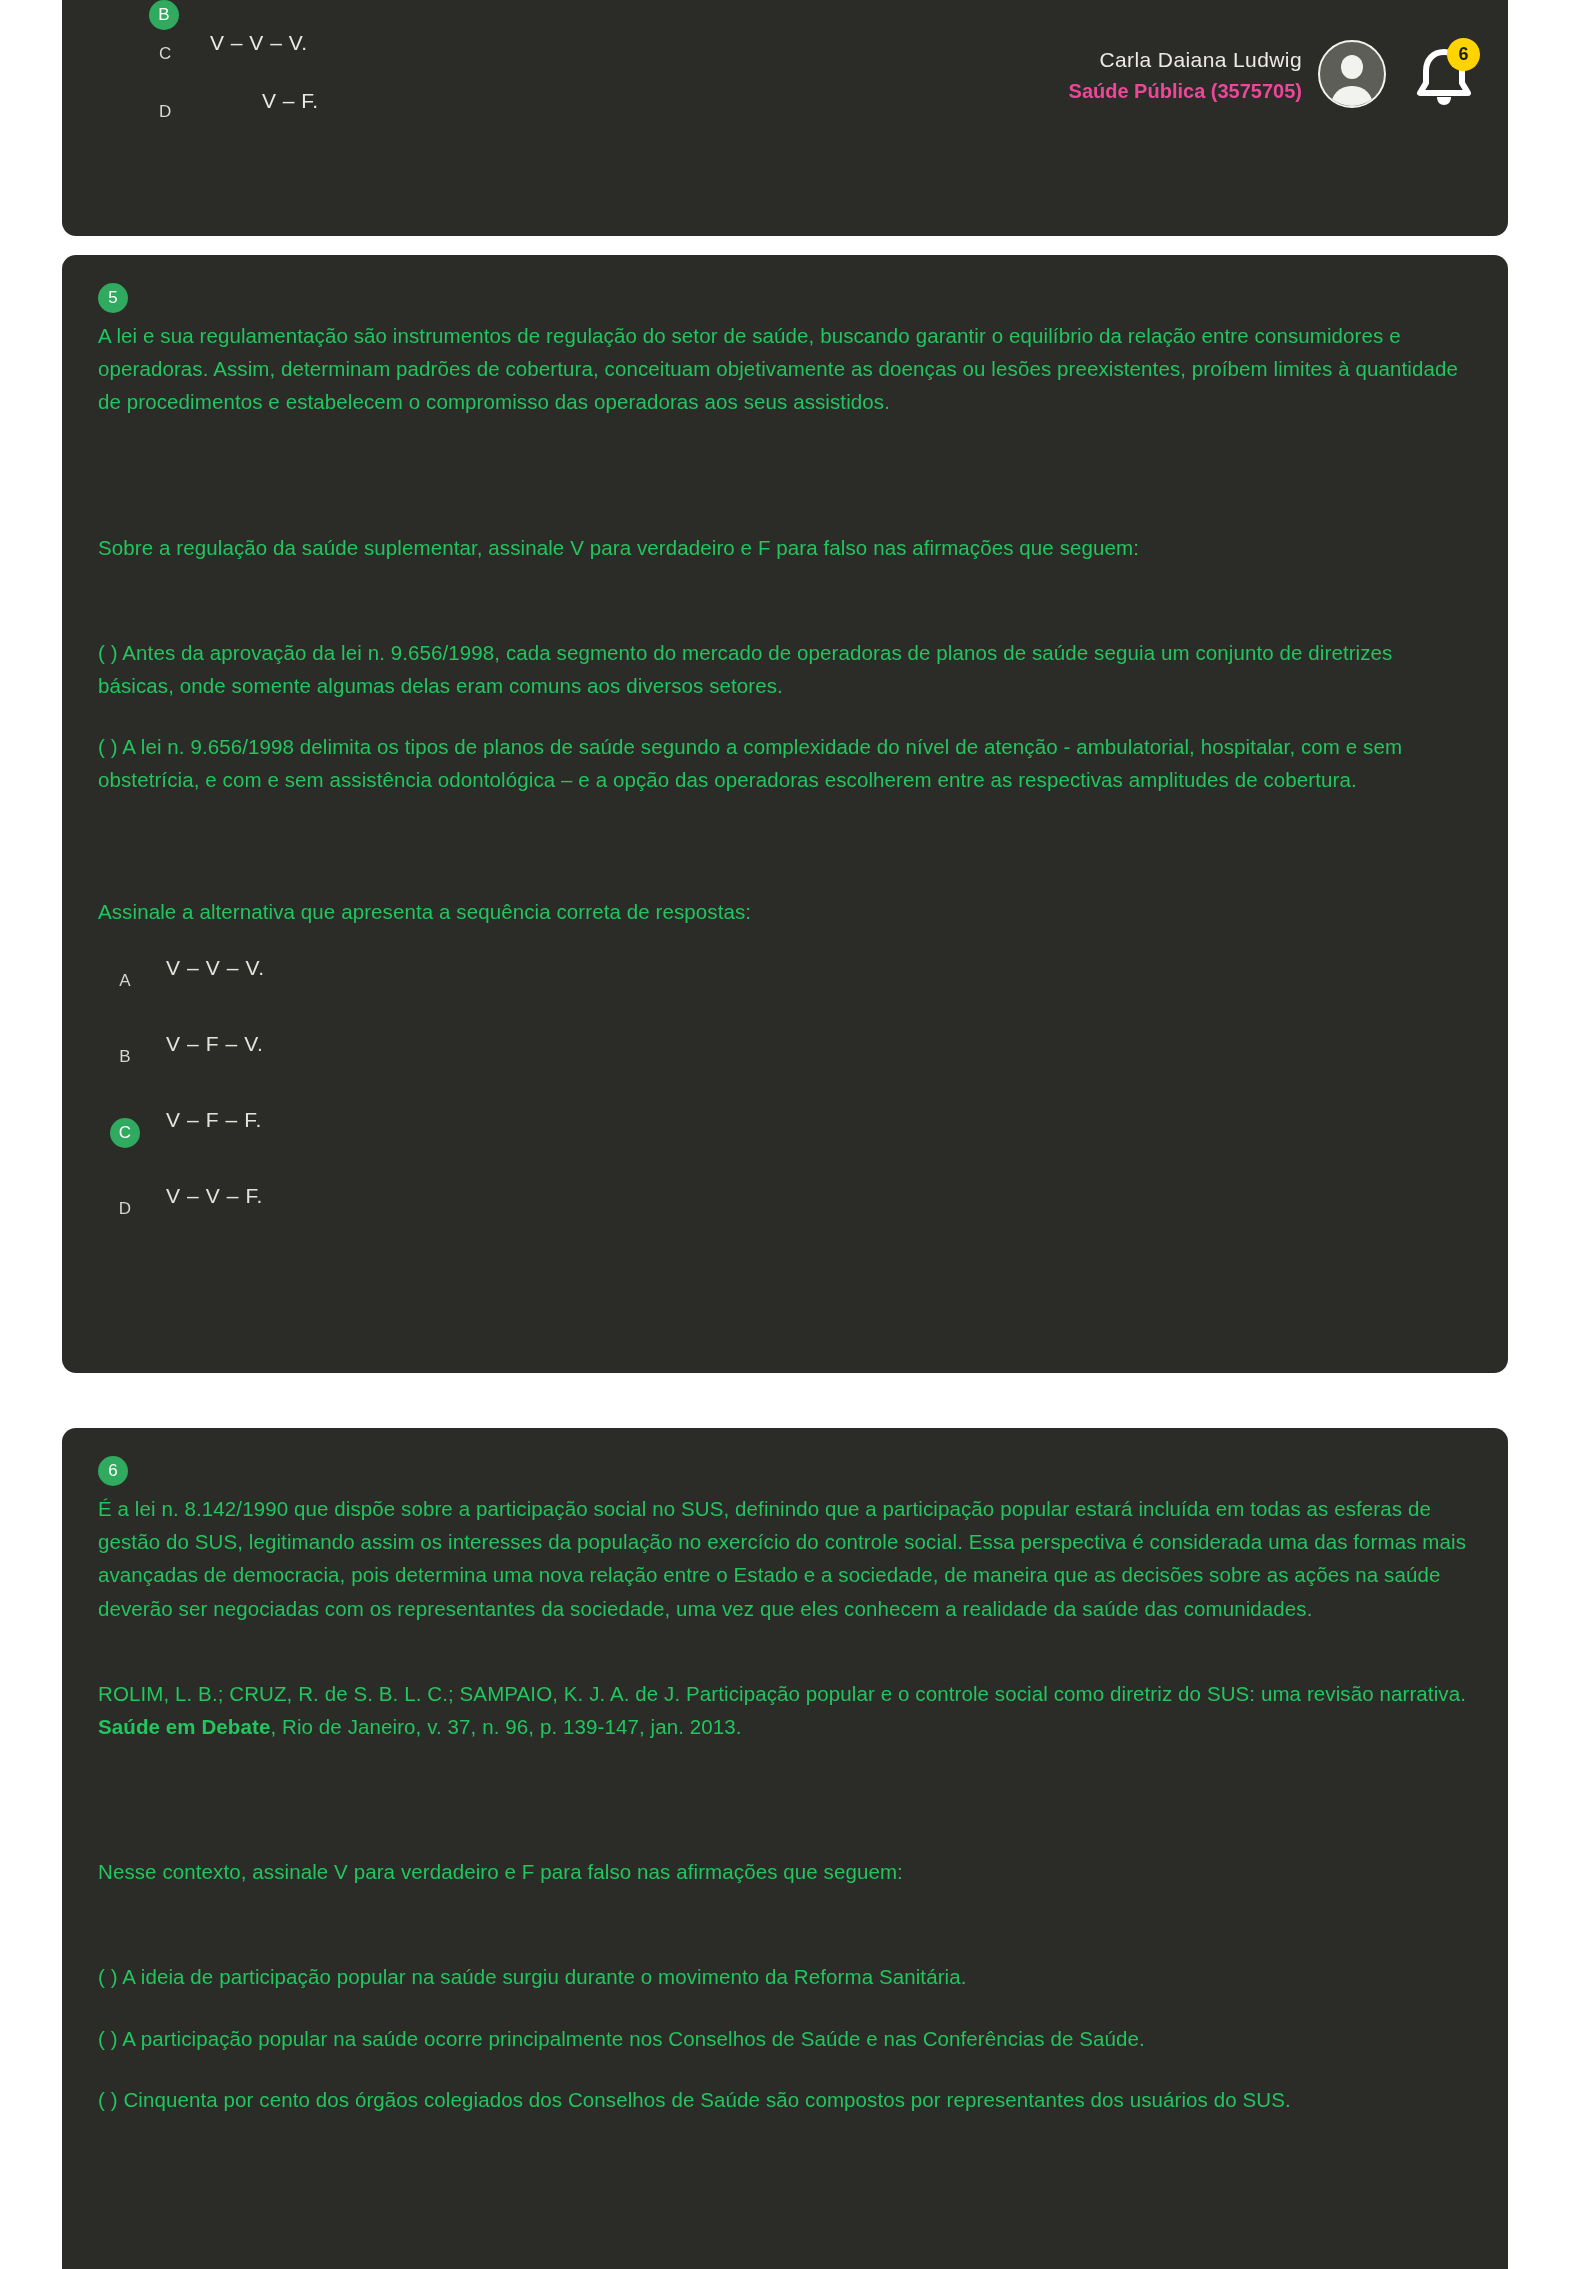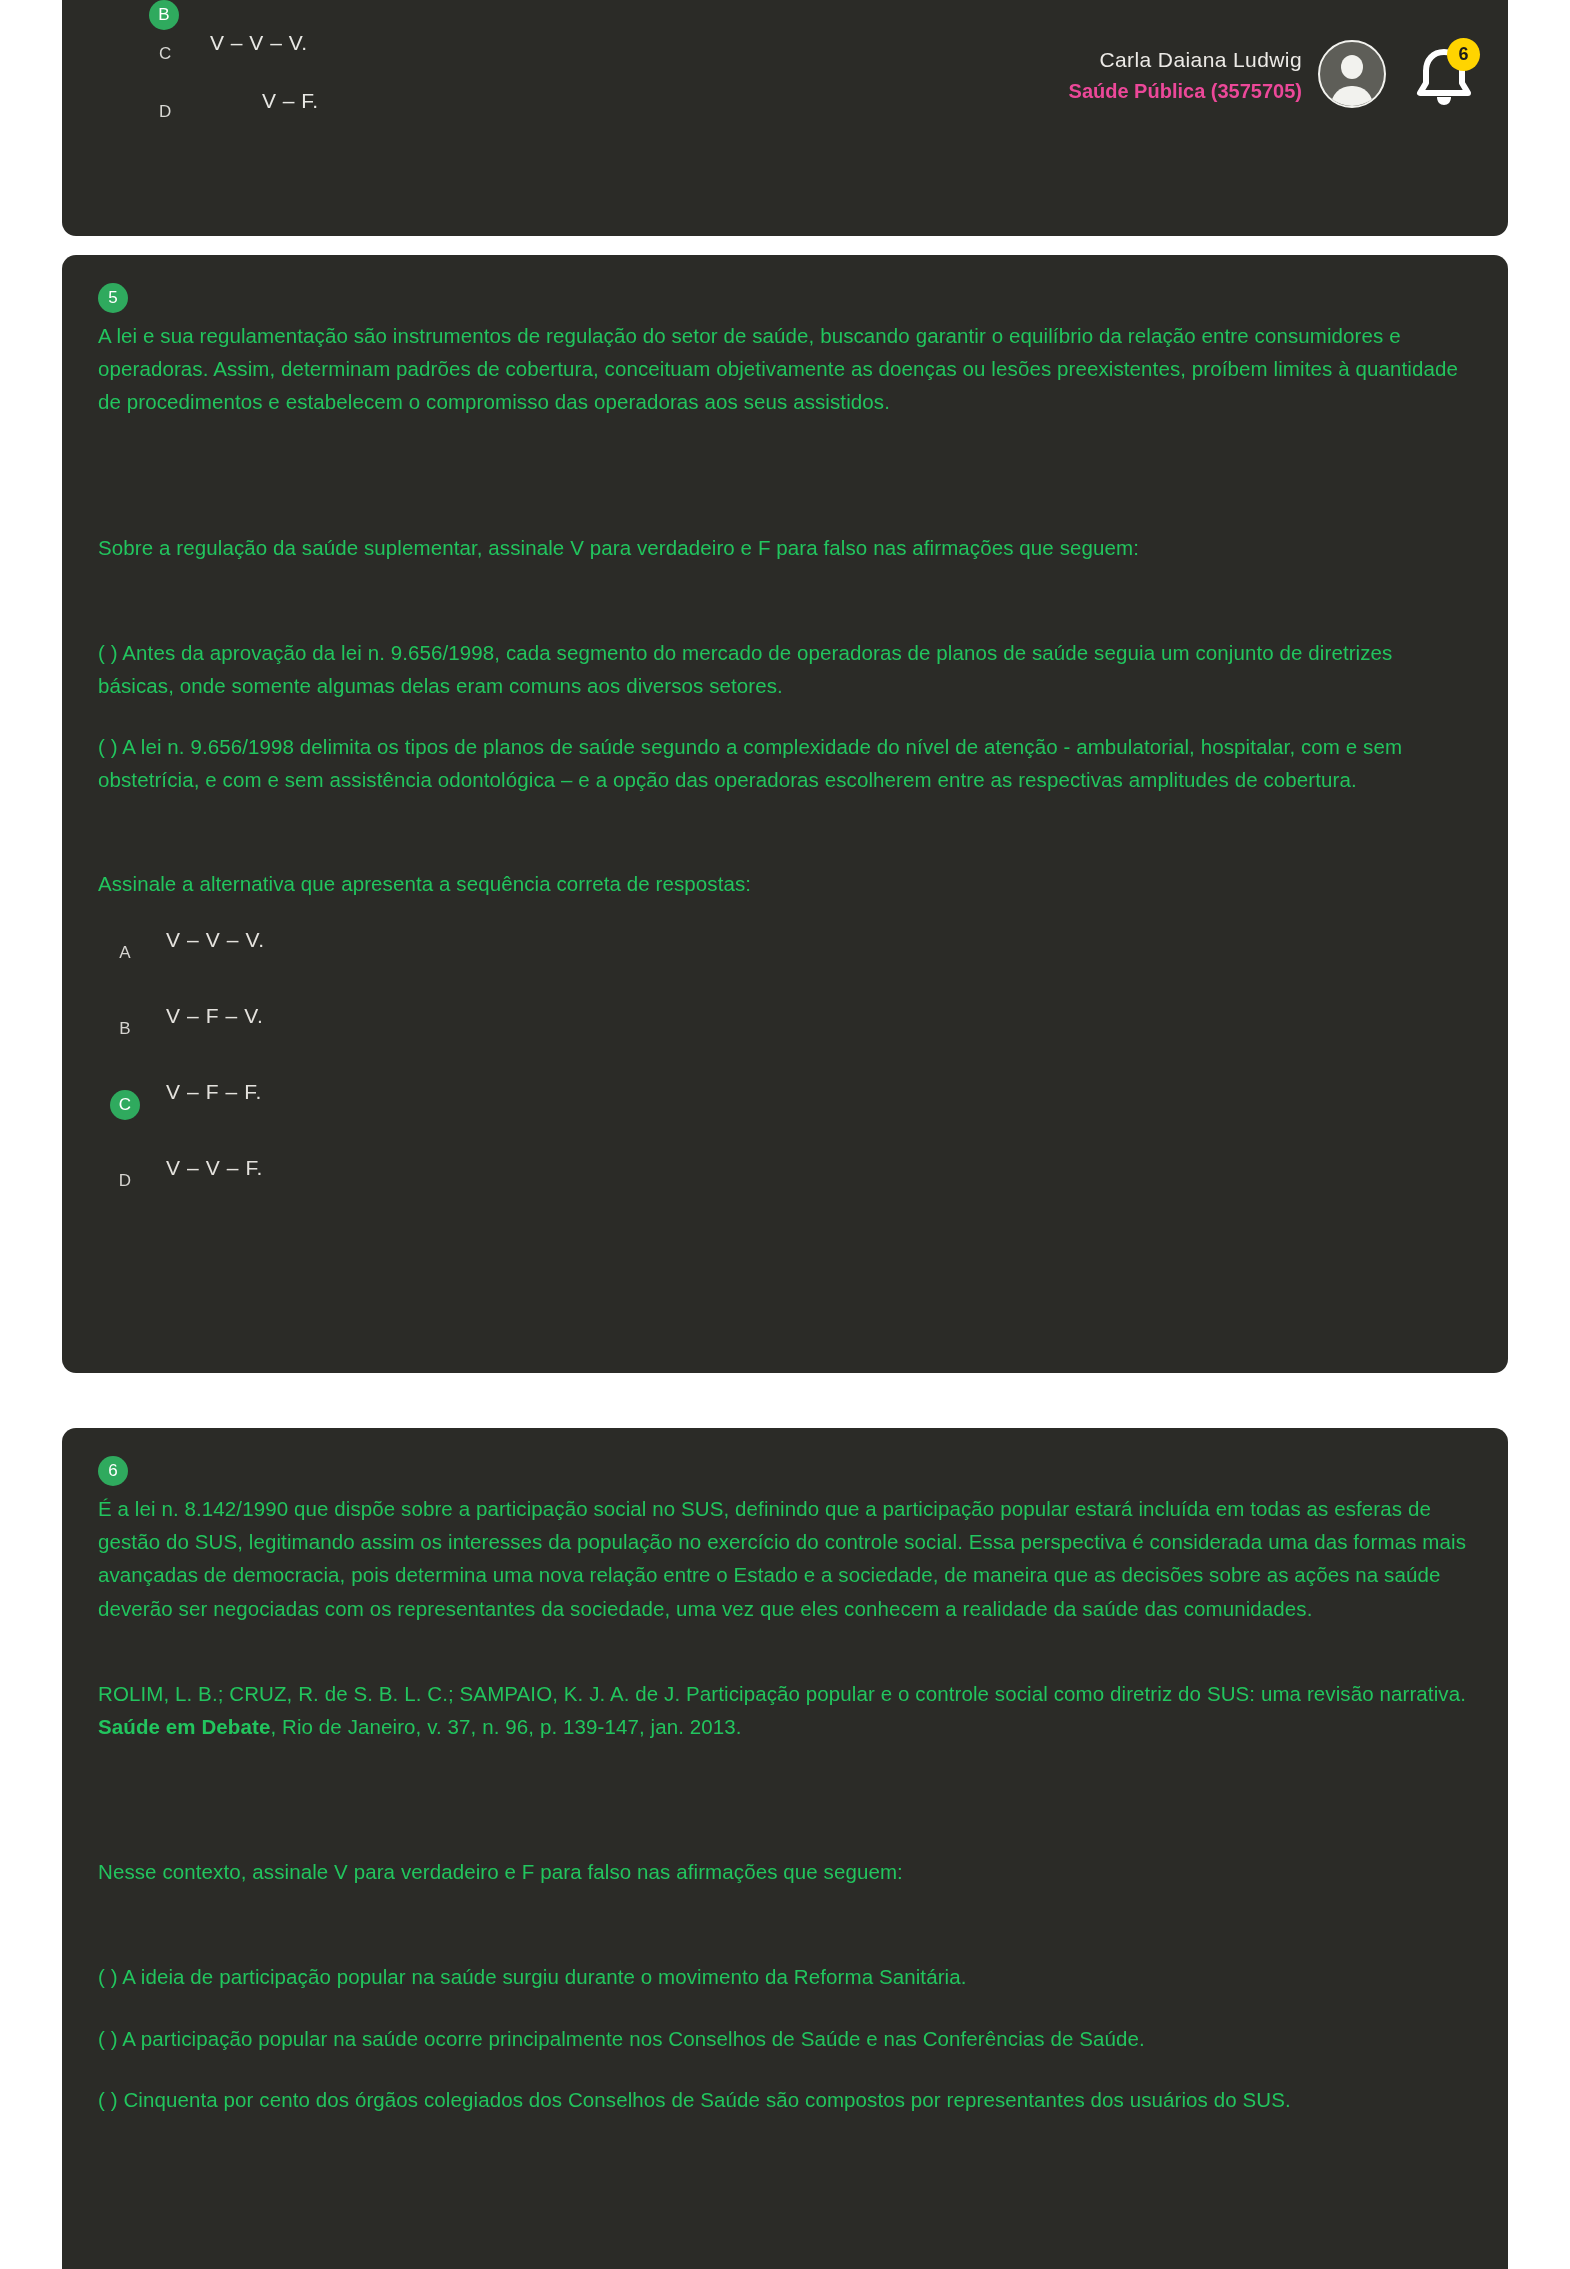--- a/index.html
+++ b/index.html
@@ -170,21 +170,21 @@
     font-size: 20.5px;
     font-weight: 300;
     line-height: 1.62;
     letter-spacing: .1px;
   }
 
   .q-text  { margin-bottom: 0; }
   .q-lead  { margin-top: 112px; }
   .stmt-group { margin-top: 72px; }
   .q-stmt  { margin-bottom: 28px; }
-  .q-prompt{ margin-top: 70px; }
+  .q-prompt{ margin-top: 98px; }
 
   .q-ref   { margin-top: 52px; }
   .q-ref b { font-weight: 700; }
 
   
   .options { margin-top: 26px; }
   .option {
     position: relative;
     display: flex;
     align-items: flex-start;

